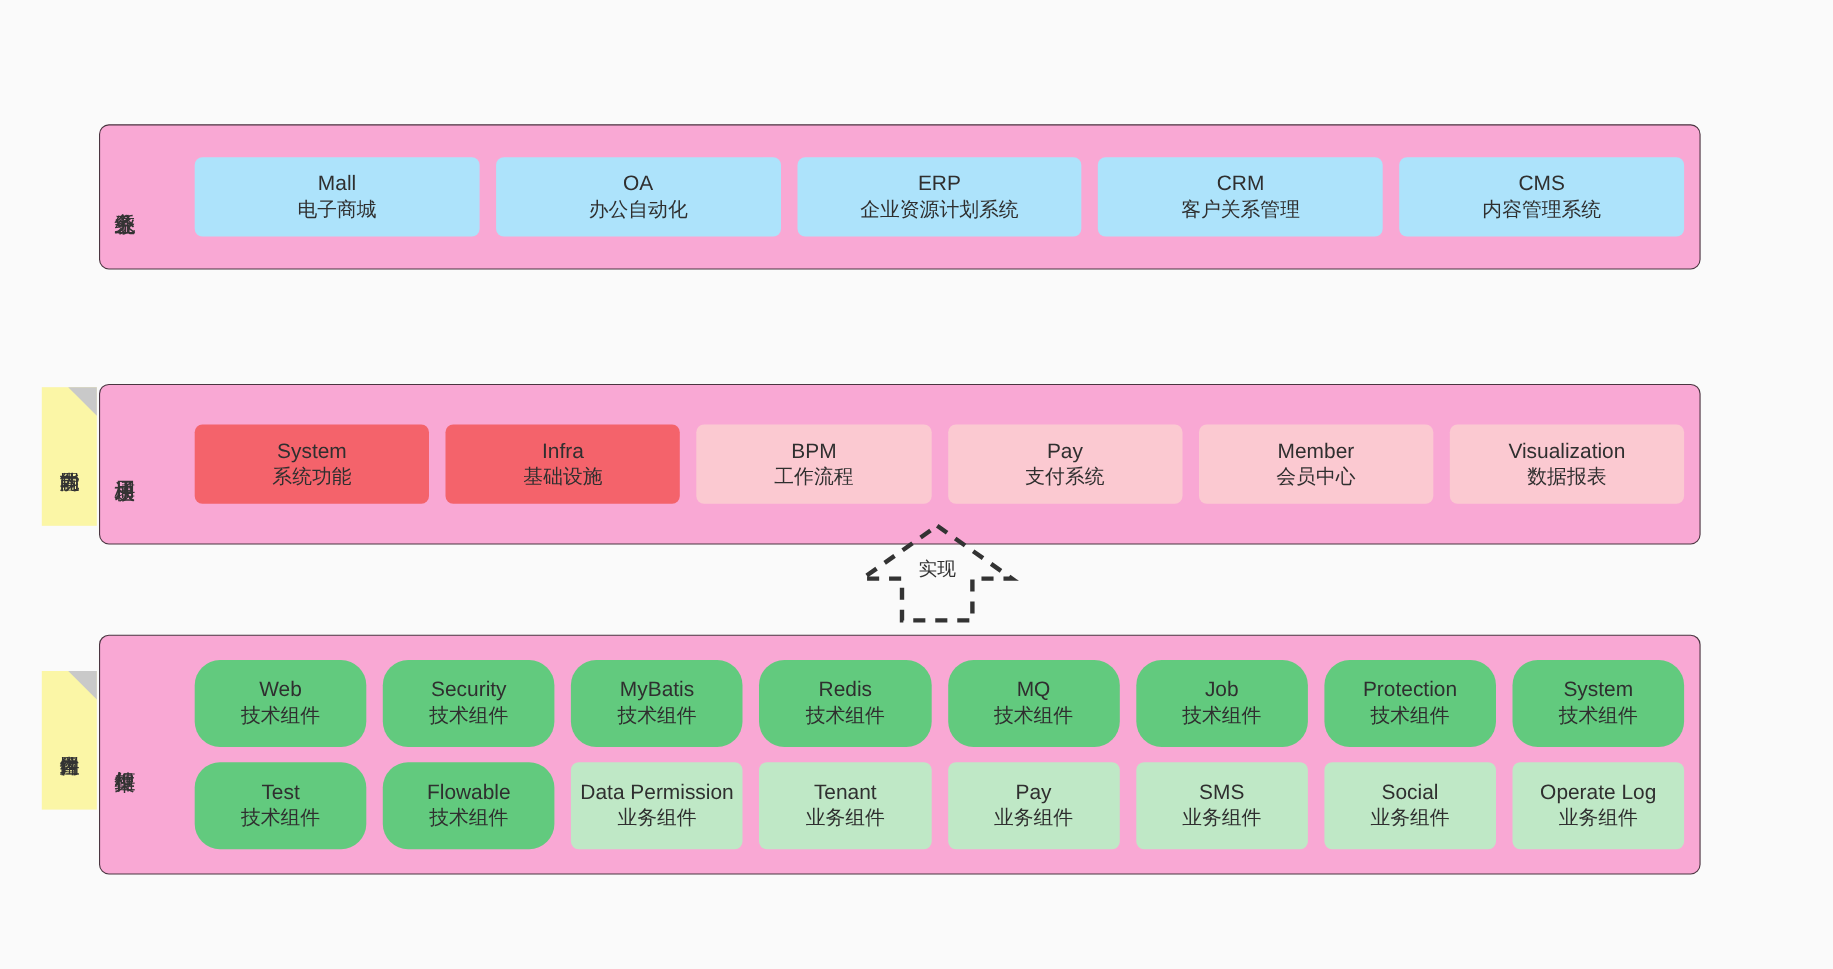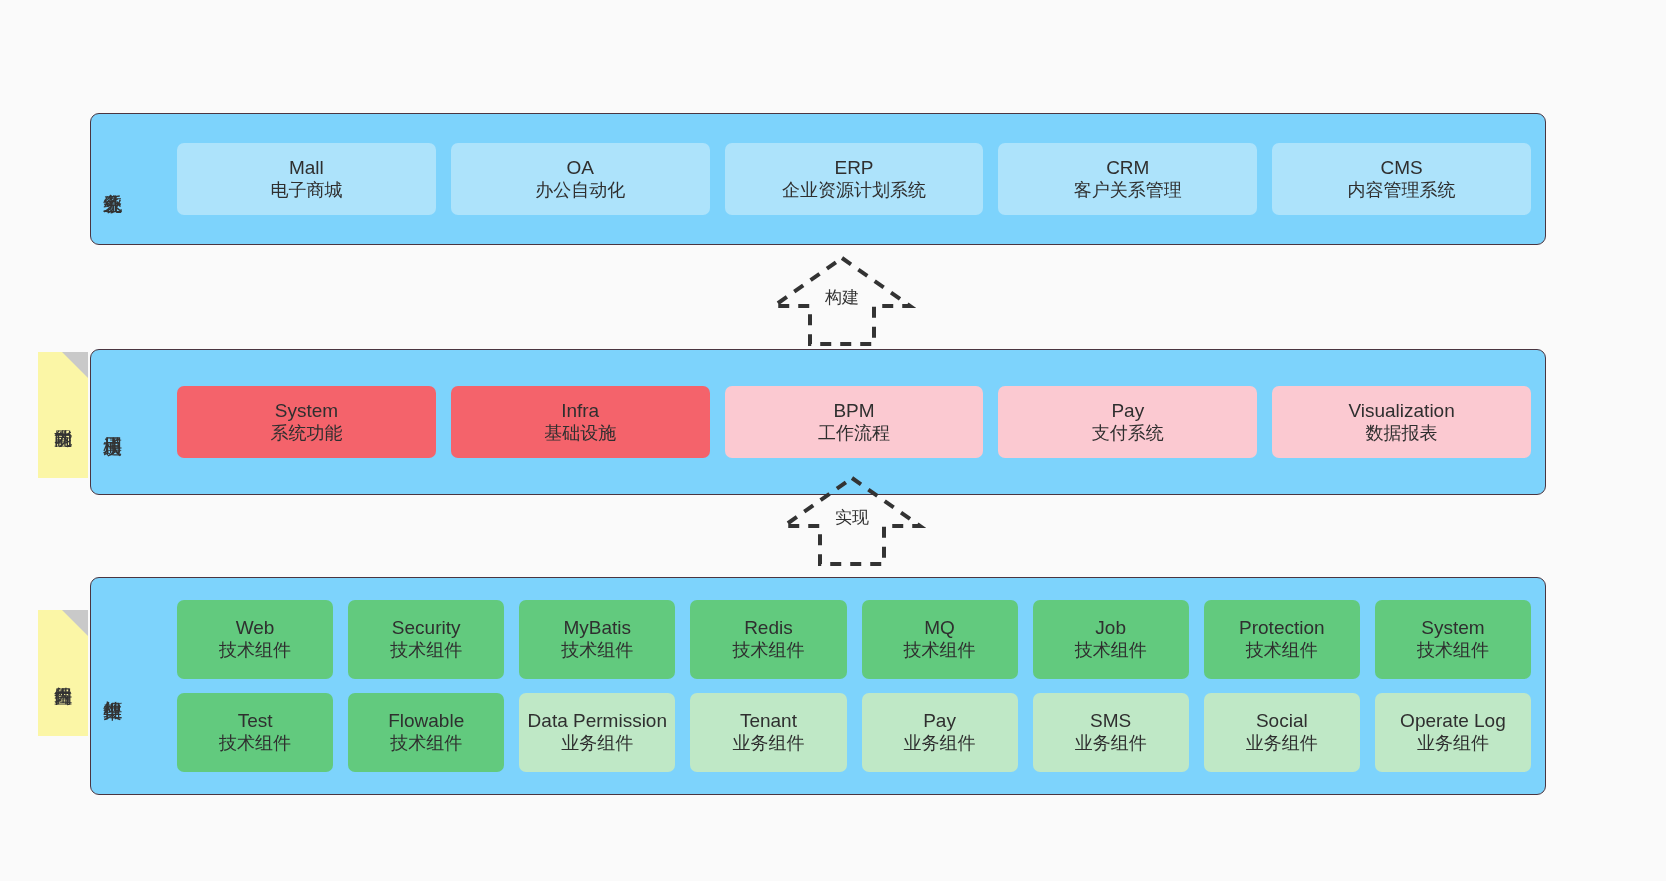--- a/index.html
+++ b/index.html
@@ -12,21 +12,21 @@
     position: relative;
     width: 1666px;
     height: 881px;
     background: #fafafa;
     overflow: hidden;
   }
 
   
   .layer {
     position: absolute;
-    background: #7dd3fc;
+    background: #f9a8d4;
     border: 1.6px solid #4a3540;
     border-radius: 9px;
     box-sizing: border-box;
     display: flex;
     align-items: stretch;
     gap: 40px;
   }
   .layer-title {
     flex: 0 0 auto;
     width: 44px;
@@ -68,21 +68,21 @@
     padding: 4px 6px;
     line-height: 1.2;
   }
   .cell .en { font-size: 19px; }
   .cell .cn { font-size: 18px; }
 
   
   .c-blue   { background: #ade3fb; }
   .c-red    { background: #f4636b; }
   .c-pink   { background: #fbc9d1; }
-  .c-green  { background: #62ca7e; }
+  .c-green  { background: #62ca7e; border-radius: 23px; }
   .c-lgreen { background: #bfe8c6; }
 
   
   #layer-business { left: 90px;  top: 113px; width: 1456px; height: 132px; }
   #layer-business .cell { height: 72px; }
 
   #layer-common   { left: 90px;  top: 349px; width: 1456px; height: 146px; }
   #layer-common .cell { height: 72px; }
 
   #layer-framework{ left: 90px;  top: 577px; width: 1456px; height: 218px; }
@@ -162,26 +162,20 @@
           <span class="cn">客户关系管理</span>
         </div>
         <div class="cell c-blue">
           <span class="en">CMS</span>
           <span class="cn">内容管理系统</span>
         </div>
       </div>
     </div>
   </div>
 
-  <div class="arrow" id="arrow-build">
-    <svg viewBox="0 0 160 96" xmlns="http://www.w3.org/2000/svg">
-      <path d="M 80 6 L 148 54 L 112 54 L 112 92 L 48 92 L 48 54 L 12 54 Z" fill="none" stroke="#333333" stroke-width="4" stroke-dasharray="11 9" stroke-linejoin="miter"></path>
-    </svg>
-    <div class="arrow-label">构建</div>
-  </div>
 
   <div class="sticky" id="sticky-common">
     <span>内置功能</span>
   </div>
   <div class="layer" id="layer-common">
     <div class="layer-title">通用模块</div>
     <div class="layer-body">
       <div class="row">
         <div class="cell c-red">
           <span class="en">System</span>
@@ -191,20 +185,24 @@
           <span class="en">Infra</span>
           <span class="cn">基础设施</span>
         </div>
         <div class="cell c-pink">
           <span class="en">BPM</span>
           <span class="cn">工作流程</span>
         </div>
         <div class="cell c-pink">
           <span class="en">Pay</span>
           <span class="cn">支付系统</span>
+        </div>
+        <div class="cell c-pink">
+          <span class="en">Member</span>
+          <span class="cn">会员中心</span>
         </div>
         <div class="cell c-pink">
           <span class="en">Visualization</span>
           <span class="cn">数据报表</span>
         </div>
       </div>
     </div>
   </div>
 
   <div class="arrow" id="arrow-realize">

